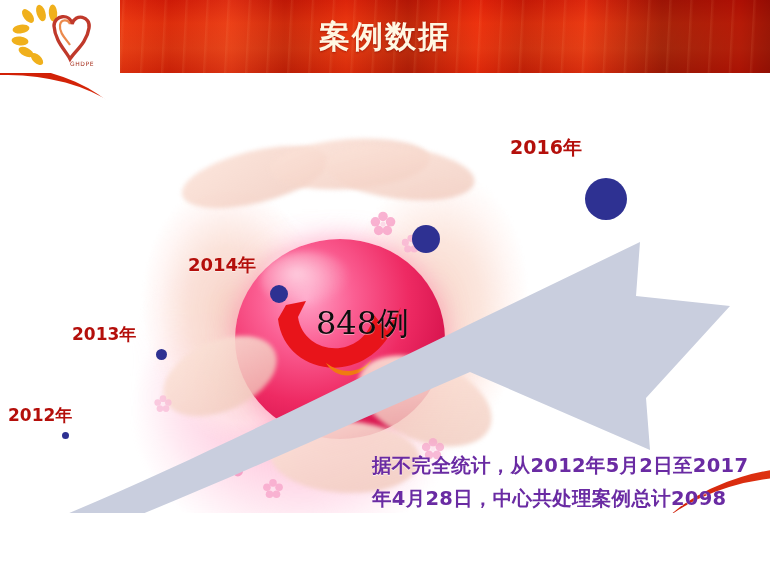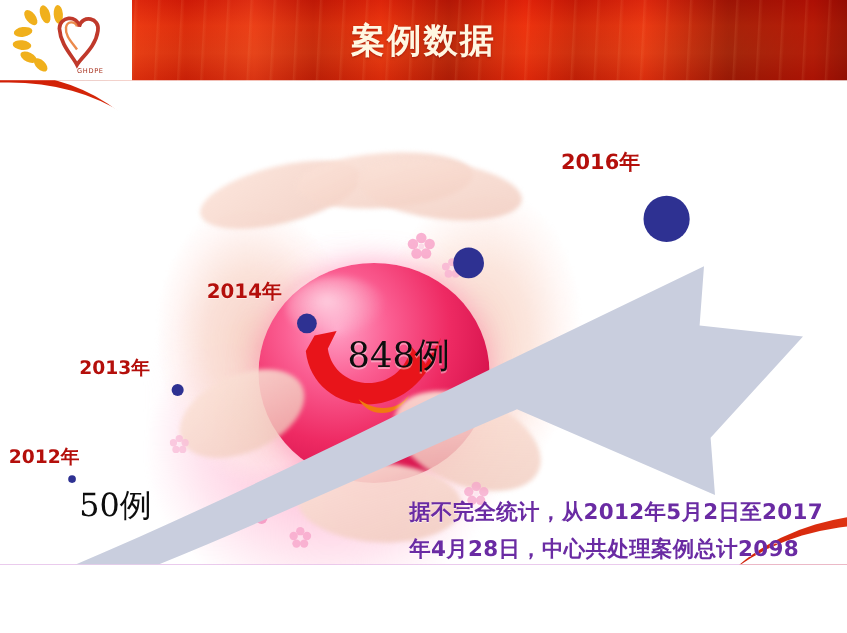--- a/index.html
+++ b/index.html
@@ -317,19 +317,18 @@
     <div class="dot" style="left:156px;top:276px;width:11px;height:11px;"></div>
     <div class="dot" style="left:270px;top:212px;width:18px;height:18px;"></div>
     <div class="dot" style="left:412px;top:152px;width:28px;height:28px;"></div>
     <div class="dot" style="left:585px;top:105px;width:42px;height:42px;"></div>
 
     <div class="year" style="left:8px;top:331px;font-size:17px;text-align:right;">2012年</div>
     <div class="year" style="left:72px;top:250px;font-size:17px;">2013年</div>
     <div class="year" style="left:188px;top:180px;font-size:18px;">2014年</div>
     <div class="year" style="left:510px;top:62px;font-size:19px;">2016年</div>
 
-    <div class="count" style="left:72px;top:367px;font-size:29px;">50例</div>
     <div class="count" style="left:316px;top:229px;font-size:32px;">848例</div>
 
     <div class="para">据不完全统计，从2012年5月2日至2017年4月28日，中心共处理案例总计2098例，其中，包括：面询1080例，占比52%，电话883例，占比42%，网络135例，占比6% 。</div>
 
   </div>
 </div>
 
 </body></html>

